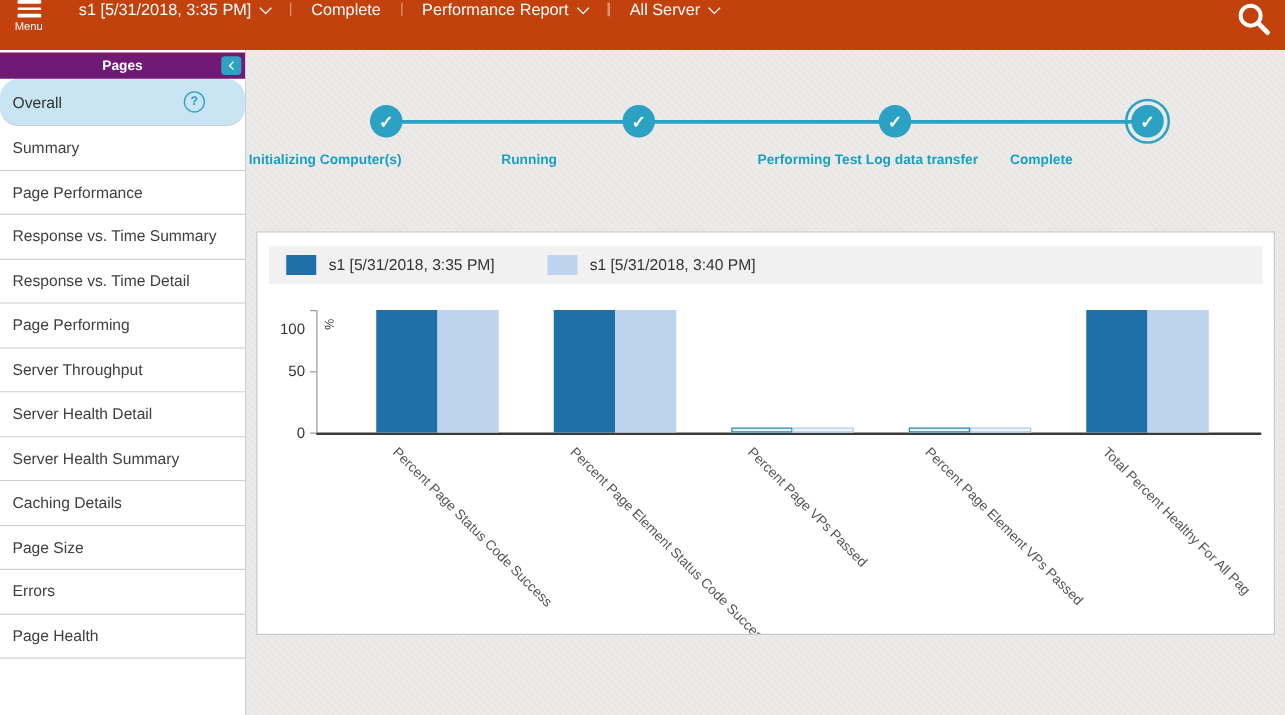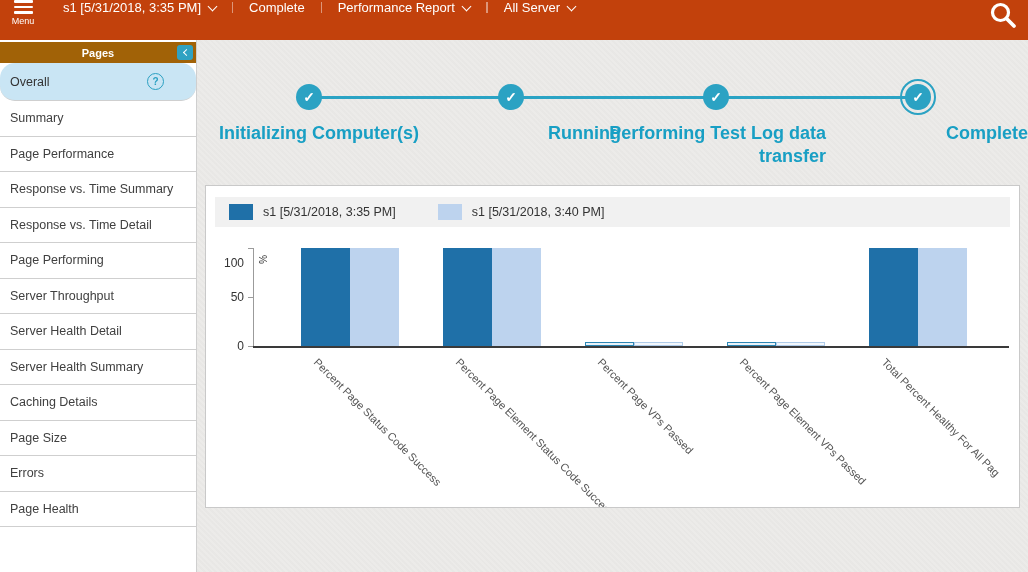--- a/index.html
+++ b/index.html
@@ -23,21 +23,21 @@
   .tb-item { display:flex; align-items:center; gap:8px; padding:0 16px;
     font-size:13px; white-space:nowrap; cursor:pointer; }
   .chev-down { width:7px; height:7px; border-left:1.5px solid #fff;
     border-bottom:1.5px solid #fff; transform:rotate(-45deg); margin-top:-3px; }
   .search-btn { margin-left:auto; display:flex; align-items:center;
     padding:0 10px; cursor:pointer; }
 
   
   .sidebar { position:absolute; left:0; top:40px; width:197px; bottom:0;
     background:#fff; border-right:1px solid #CFCFCF; z-index:10; }
-  .side-header { height:21px; background:#a16207; color:#fff; display:flex;
+  .side-header { height:21px; background:#701a75; color:#fff; display:flex;
     align-items:center; justify-content:center; position:relative;
     font-size:11px; font-weight:bold; margin-top:2px; }
   .collapse-btn { position:absolute; right:3px; top:3px; width:16px; height:15px;
     background:#2FA2C2; border-radius:3px; display:flex; align-items:center;
     justify-content:center; cursor:pointer; }
   .chev-left { width:5px; height:5px; border-left:1.5px solid #fff;
     border-bottom:1.5px solid #fff; transform:rotate(45deg); margin-left:2px; }
   .side-item { height:35.5px; display:flex; align-items:center; padding:0 10px;
     font-size:12.5px; color:#404040; border-bottom:1px solid #CFCFCF; cursor:pointer;
     background:#fff; justify-content:space-between; }
@@ -50,22 +50,22 @@
   .main { position:absolute; left:197px; top:40px; right:0; bottom:0; }
 
   
   .steps { position:absolute; left:0; top:0; right:0; height:150px; }
   .steps-line { position:absolute; height:3px; background:#2AA3C4; top:56px; }
   .step-circle { position:absolute; width:26px; height:26px; border-radius:50%;
     background:#2BA2C3; top:44px; display:flex; align-items:center;
     justify-content:center; color:#fff; font-size:14px; font-weight:bold; }
   .step-ring { position:absolute; width:36px; height:36px; border-radius:50%;
     border:2px solid #2BA2C3; top:39px; background:transparent; }
-  .step-label { position:absolute; width:220px; top:82px; text-align:right;
-    color:#189FC4; font-size:18px; font-weight:bold; line-height:1.25; }
+  .step-label { position:absolute; width:220px; top:82px; text-align:left;
+    color:#189FC4; font-size:11px; font-weight:bold; line-height:1.25; }
 
   
   .card { position:absolute; left:8px; top:145px; width:815px; height:323px;
     background:#fff; border:1px solid #C9C9C9; overflow:hidden; }
   .legend { position:absolute; left:9px; right:9px; top:11px; height:30px;
     background:#F1F1F1; display:flex; align-items:center; padding-left:14px; }
   .legend-item { display:flex; align-items:center; gap:10px; margin-right:42px; }
   .legend-swatch { width:24px; height:16px; }
   .legend-label { font-size:12.5px; color:#333; }
 

